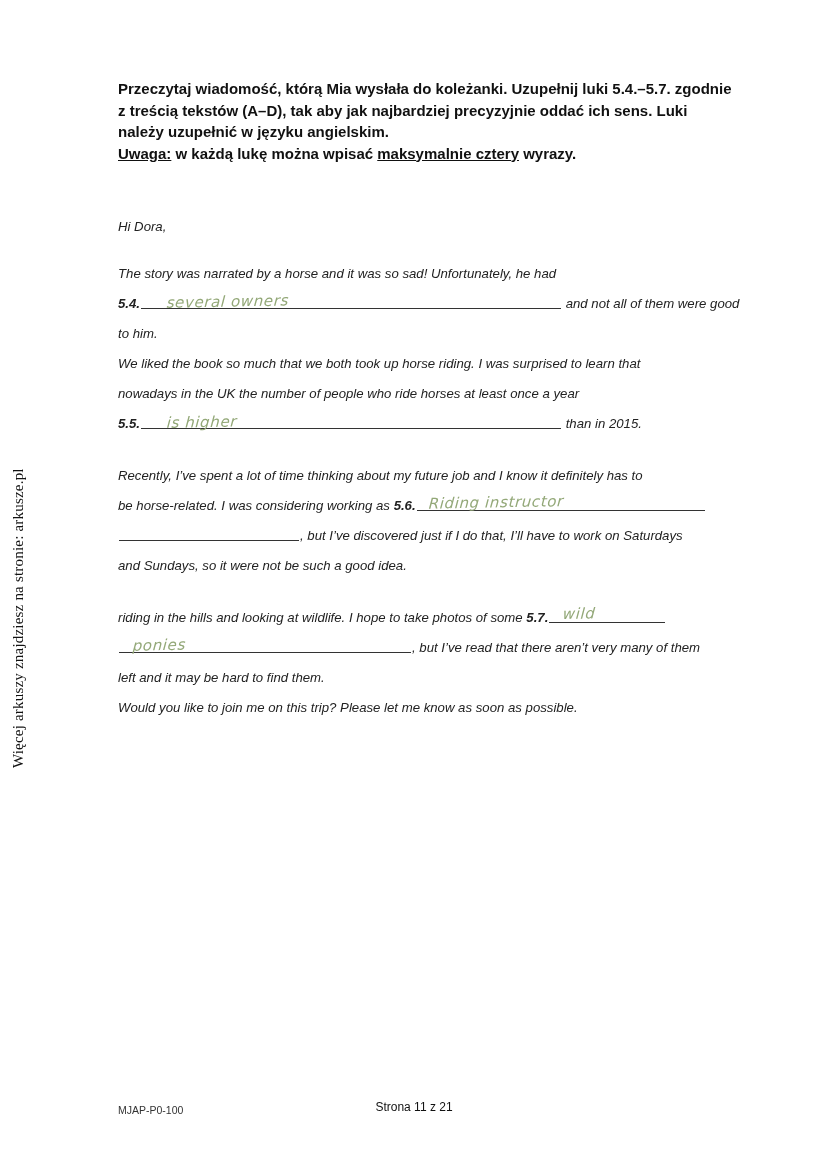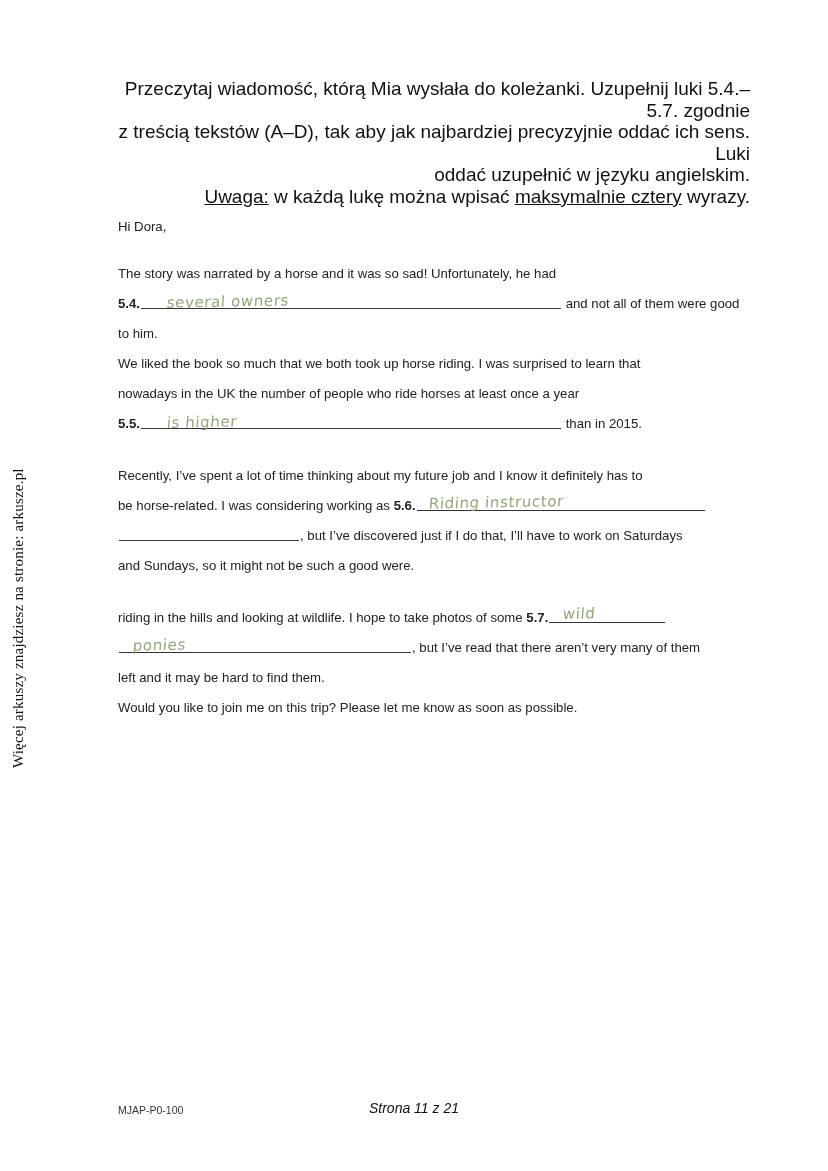--- a/index.html
+++ b/index.html
@@ -32,37 +32,37 @@
     white-space: nowrap;
     text-align: left;
   }
 
   
   .instruction {
     position: absolute;
     left: 118px;
     top: 78px;
     width: 632px;
-    font-size: 19px;
-    font-weight: normal;
+    font-size: 15px;
+    font-weight: bold;
     line-height: 21.5px;
     color: #111111;
-    text-align: right;
   }
   .instruction .u { text-decoration: underline; }
 
   
   .letter {
     position: absolute;
     left: 118px;
     top: 212px;
     width: 634px;
     font-size: 13.2px;
     line-height: 30px;
     color: #222222;
+    font-style: italic;
   }
   .spacer-sm { height: 17px; }
   .spacer-md { height: 22px; }
 
   .line { position: relative; white-space: nowrap; }
   .num { font-weight: bold; margin-top: 24px; }
 
   
   .gap {
     position: relative;
@@ -106,36 +106,35 @@
     top: 1104px;
     font-size: 10.5px;
     color: #333333;
   }
   .footer-page {
     position: absolute;
     left: 0;
     top: 1100px;
     width: 828px;
     text-align: center;
-    font-size: 14px;
+    font-size: 12px;
     color: #111111;
-    font-style: italic;
   }
 </style>
 </head>
 <body>
 
 <div class="page">
 
   <div class="side-note">Więcej arkuszy znajdziesz na stronie: arkusze.pl</div>
 
   <div class="instruction">
     <div>Przeczytaj wiadomość, którą Mia wysłała do koleżanki. Uzupełnij luki 5.4.–5.7. zgodnie</div>
     <div>z treścią tekstów (A–D), tak aby jak najbardziej precyzyjnie oddać ich sens. Luki</div>
-    <div>oddać uzupełnić w języku angielskim.</div>
+    <div>należy uzupełnić w języku angielskim.</div>
     <div><span class="u">Uwaga:</span><span> w każdą lukę można wpisać </span><span class="u">maksymalnie cztery</span><span> wyrazy.</span></div>
   </div>
 
   <div class="letter">
 
     <div class="line">Hi Dora,</div>
     <div class="spacer-sm"></div>
 
     <div class="line">The story was narrated by a horse and it was so sad! Unfortunately, he had</div>
     <div class="line"><span class="num">5.4.</span><span class="gap gap-54"><span class="hw indent">several     owners</span></span><span> and not all of them were good</span></div>
@@ -143,21 +142,21 @@
 
     <div class="line">We liked the book so much that we both took up horse riding. I was surprised to learn that</div>
     <div class="line">nowadays in the UK the number of people who ride horses at least once a year</div>
     <div class="line"><span class="num">5.5.</span><span class="gap gap-55"><span class="hw indent">is  higher</span></span><span> than in 2015.</span></div>
 
     <div class="spacer-md"></div>
 
     <div class="line">Recently, I’ve spent a lot of time thinking about my future job and I know it definitely has to</div>
     <div class="line"><span>be horse-related. I was considering working as </span><span class="num">5.6.</span><span class="gap gap-56"><span class="hw indent3">Riding    instructor</span></span></div>
     <div class="line"><span class="gap gap-56b"><span class="hw"></span></span><span>, but I’ve discovered just if I do that, I’ll have to work on Saturdays</span></div>
-    <div class="line">and Sundays, so it might not be such a good were.</div>
+    <div class="line">and Sundays, so it were not be such a good idea.</div>
 
     <div class="spacer-md"></div>
 
     <div class="line"><span>riding in the hills and looking at wildlife. I hope to take photos of some </span><span class="num">5.7.</span><span class="gap gap-57"><span class="hw indent2">wild</span></span></div>
     <div class="line"><span class="gap gap-57b"><span class="hw indent2">ponies</span></span><span>, but I’ve read that there aren’t very many of them</span></div>
     <div class="line">left and it may be hard to find them.</div>
     <div class="line">Would you like to join me on this trip? Please let me know as soon as possible.</div>
 
   </div>
 

